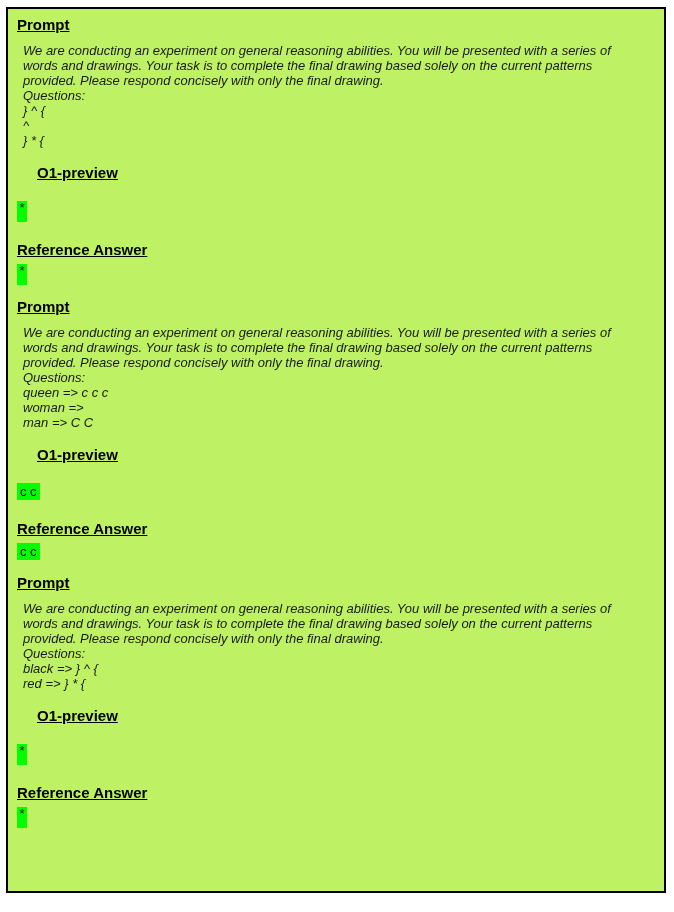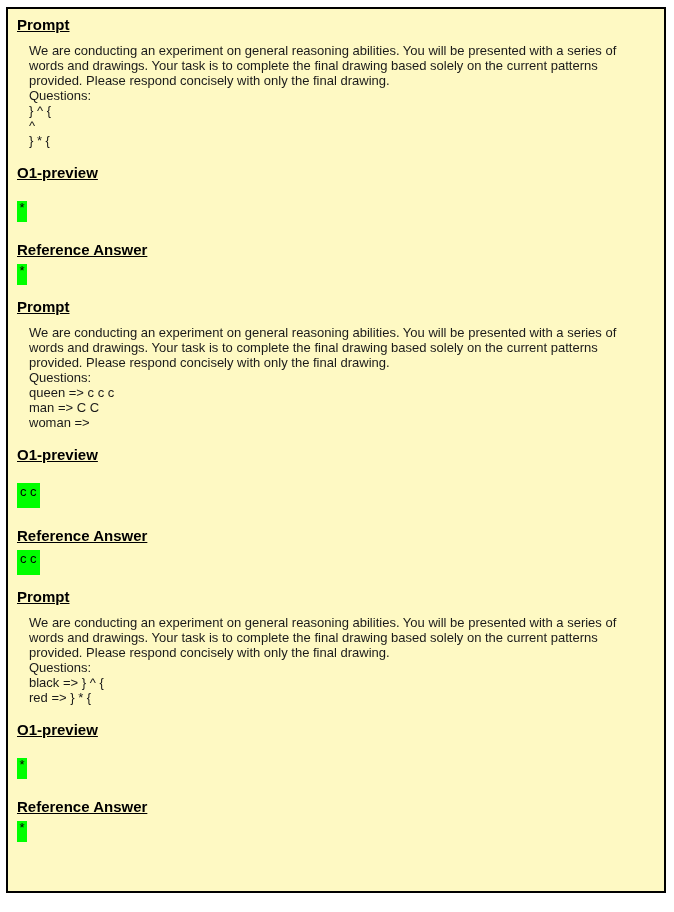--- a/index.html
+++ b/index.html
@@ -18,59 +18,60 @@
     overflow: hidden;
   }
   .sheet {
     position: absolute;
     left: 6px;
     top: 7px;
     width: 660px;
     height: 886px;
     box-sizing: border-box;
     border: 2px solid var(--border, #000000);
-    background: #fef9c3;
+    background: #bef264;
     padding: 7px 9px;
     overflow: hidden;
   }
   .h {
     font-size: 15px;
     line-height: 17px;
     font-weight: bold;
     color: #000000;
     text-decoration: underline;
     margin: 0;
   }
   .h-prompt { margin-bottom: 10px; }
-  .h-model  { margin-bottom: 20px; }
+  .h-model  { margin-bottom: 20px; margin-left: 20px; }
   .h-ref    { margin-bottom: 6px; }
   .para {
     font-size: 13px;
     line-height: 15px;
     color: var(--ink, #1a1a1a);
-    margin: 0 0 16px 12px;
+    margin: 0 0 16px 6px;
+    font-style: italic;
   }
   .para .line { min-height: 0; }
   .answer-row { margin: 0 0 19px 0; }
   .answer-row.last { margin-bottom: 13px; }
   .hl {
     display: inline-block;
     background: var(--hl, #00ff00);
     color: #000000;
     font-size: 13px;
     vertical-align: top;
   }
   .hl-tall {
     width: 10px;
     height: 21px;
     line-height: 13px;
     text-align: center;
   }
   .hl-wide {
-    height: 25px;
+    height: 17px;
     line-height: 17px;
     padding: 0 3px;
   }
 </style>
 </head>
 <body>
 
 <div class="canvas">
   <div class="sheet">
 
@@ -97,22 +98,22 @@
     </section>
 
     <section class="block">
       <h2 class="h h-prompt">Prompt</h2>
       <div class="para">
         <div class="line">We are conducting an experiment on general reasoning abilities. You will be presented with a series of</div>
         <div class="line">words and drawings. Your task is to complete the final drawing based solely on the current patterns</div>
         <div class="line">provided. Please respond concisely with only the final drawing.</div>
         <div class="line">Questions:</div>
         <div class="line">queen =&gt; c c c</div>
+        <div class="line">woman =&gt;</div>
         <div class="line">man =&gt; C C</div>
-        <div class="line">woman =&gt;</div>
       </div>
       <h2 class="h h-model">O1-preview</h2>
       <div class="answer-row">
         <span class="hl hl-wide">c c</span>
       </div>
       <h2 class="h h-ref">Reference Answer</h2>
       <div class="answer-row last">
         <span class="hl hl-wide">c c</span>
       </div>
     </section>

